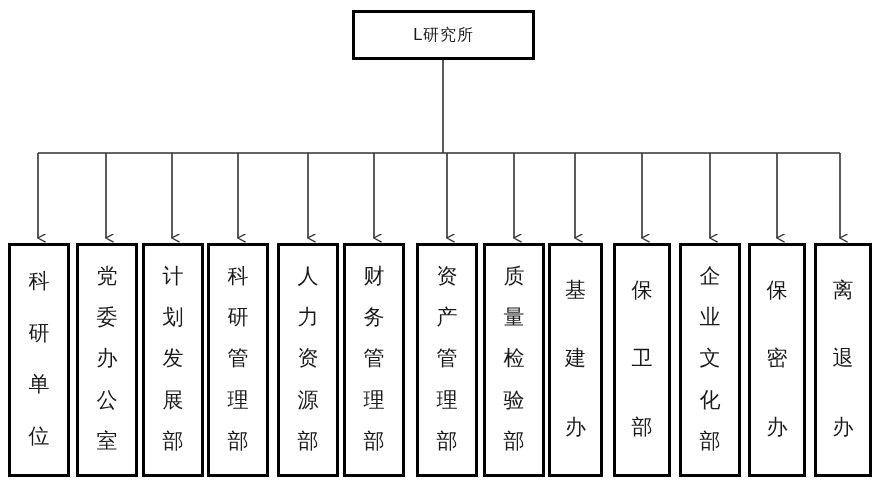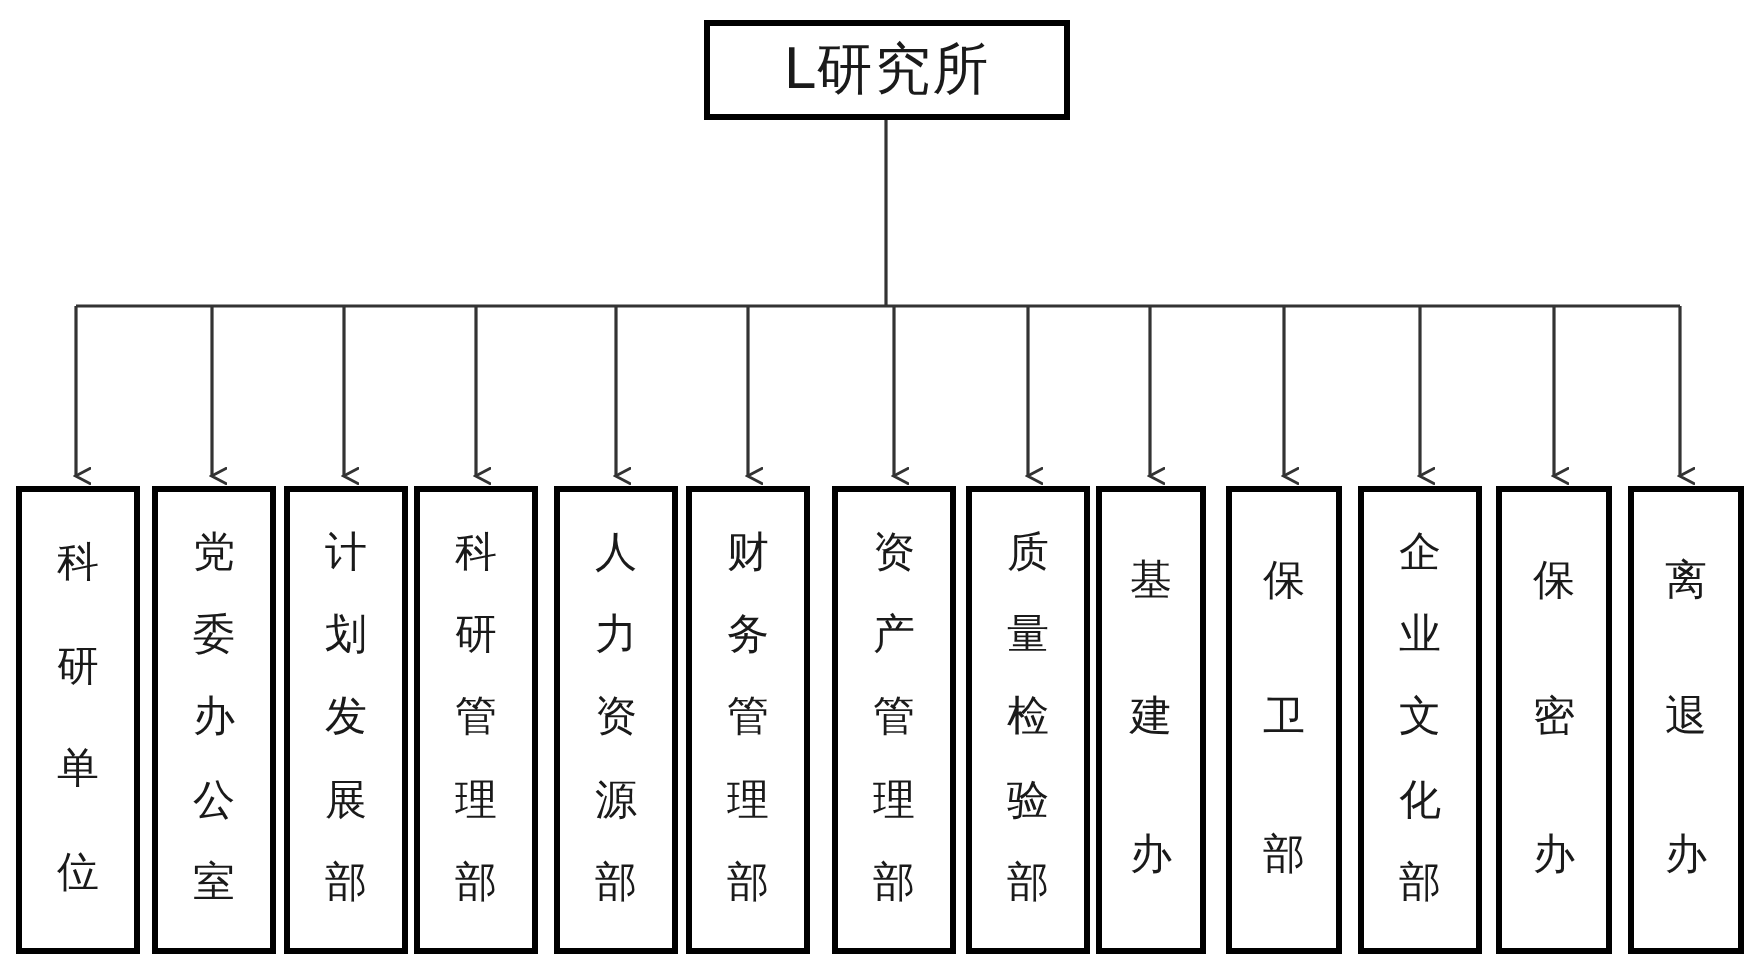--- a/index.html
+++ b/index.html
@@ -33,21 +33,21 @@
     height: 50px;
     box-sizing: border-box;
     border: 3px solid #000000;
     background: #ffffff;
     display: flex;
     align-items: center;
     justify-content: center;
     z-index: 3;
   }
   .root-label {
-    font-size: 28px;
+    font-size: 16px;
     color: #1a1a1a;
     letter-spacing: 1px;
     line-height: 1;
     white-space: nowrap;
   }
   #leaf-layer {
     position: absolute;
     left: 0;
     top: 243px;
     width: 878px;

